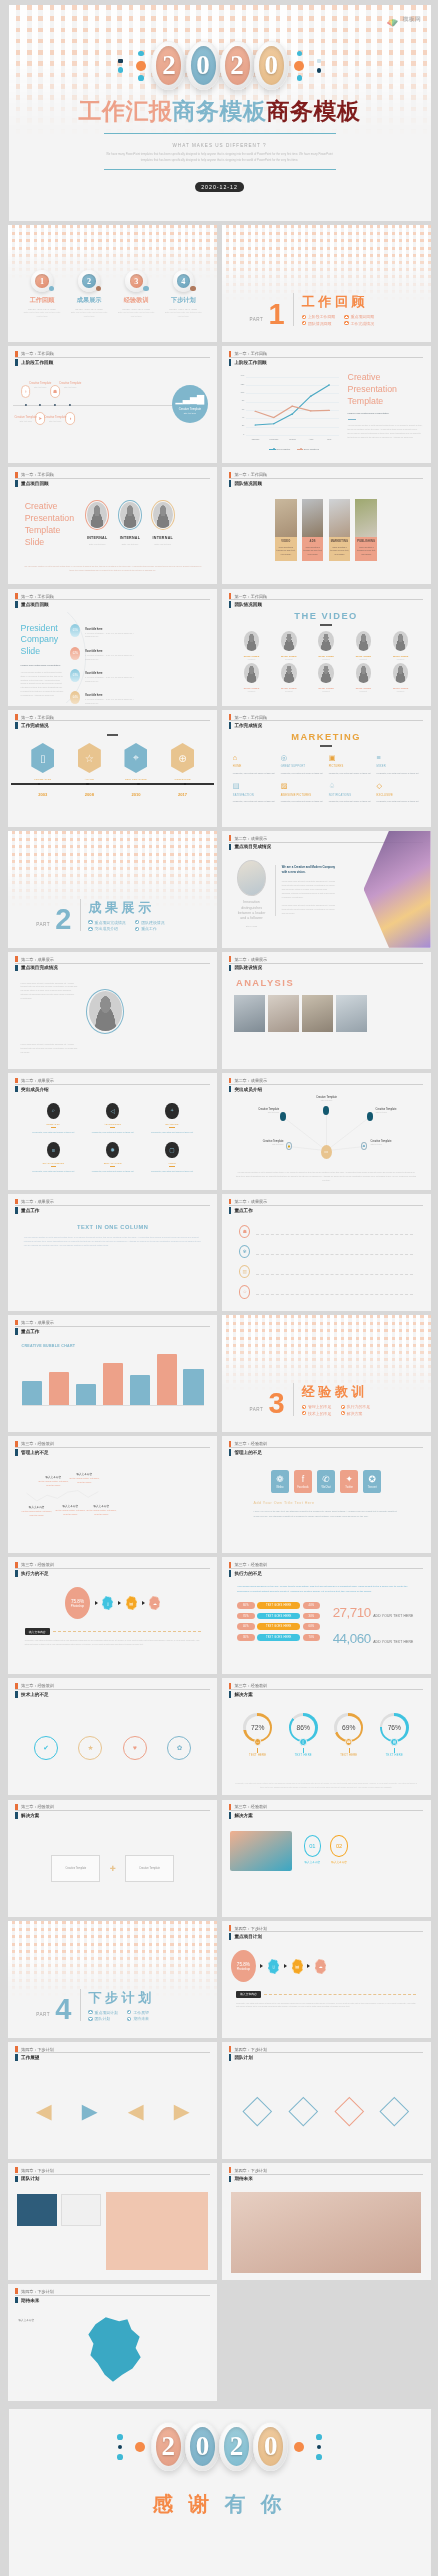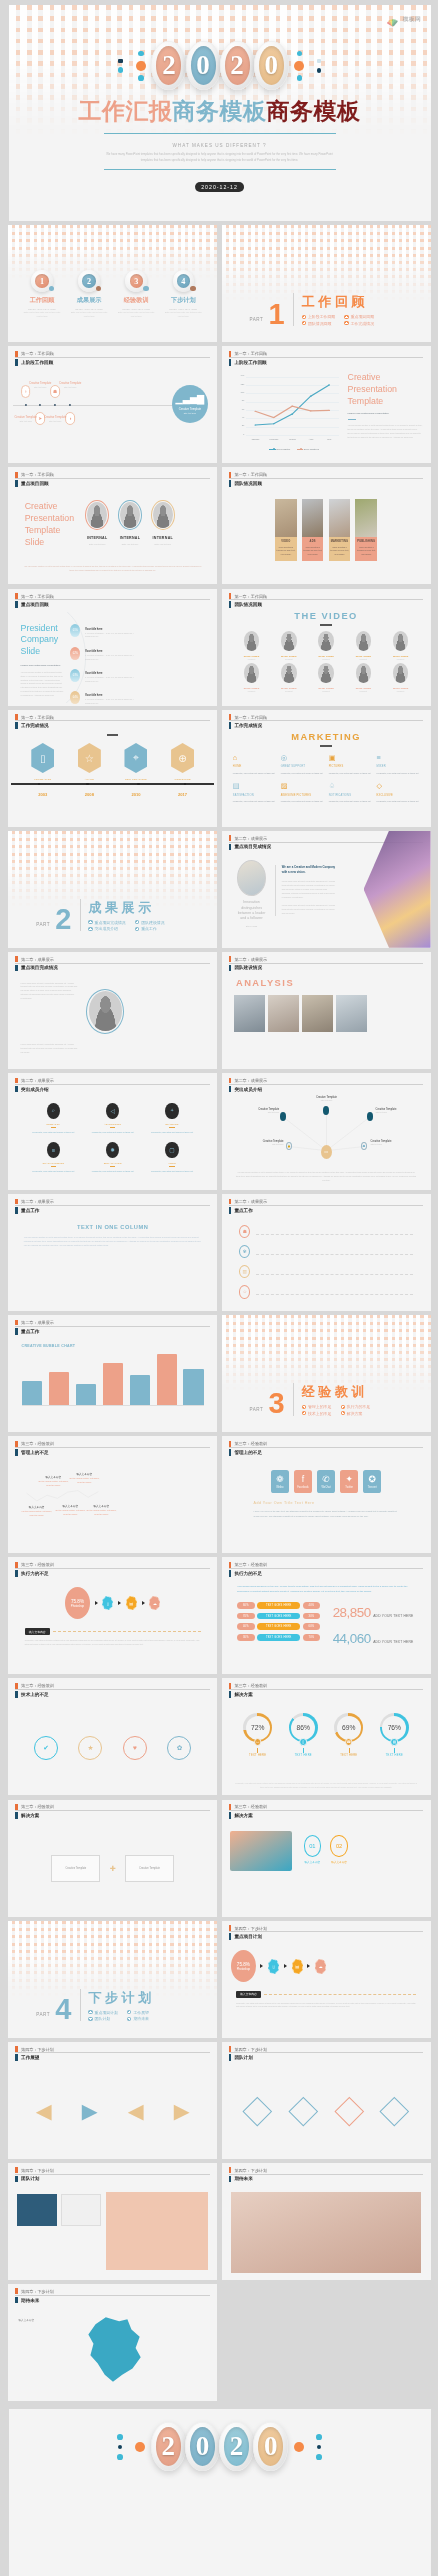--- a/index.html
+++ b/index.html
@@ -1159,21 +1159,21 @@
                 <span class="pill pill-sm">60%</span>
               </div>
               <div style="display: flex; align-items: center; gap: 2.6px;">
                 <span class="pill pill-sm">30%</span>
                 <span class="pill pill-lg" style="background:#3fc3e0">TEXT GOES HERE</span>
                 <span class="pill pill-sm">70%</span>
               </div>
             </div>
           <div style="display:flex;flex-direction:column;gap:11.3px;padding-top:3.1px;">
             <div style="display:flex;align-items:baseline;gap:2.6px;">
-              <span class="bignum" style="color:#eda189">28,850</span>
+              <span class="bignum" style="color:#eda189">27,710</span>
               <span class="bignum-lab">ADD YOUR TEXT HERE</span>
             </div>
             <div style="display:flex;align-items:baseline;gap:2.6px;">
               <span class="bignum" style="color:#7fb6cc">44,060</span>
               <span class="bignum-lab">ADD YOUR TEXT HERE</span>
             </div>
           </div>
         </div>
       </div>
     </div>
@@ -1474,16 +1474,17 @@
       </div>
       <div class="ydot-col">
         <span class="ydot" style="width:9.8px;height:9.8px;background:#f58a48"></span>
       </div>
       <div class="ydot-col">
         <span class="ydot" style="width:5.7px;height:5.7px;background:#3fb9d6"></span>
         <span class="ydot" style="width:4.6px;height:4.6px;background:#13415c"></span>
         <span class="ydot" style="width:5.7px;height:5.7px;background:#3fb9d6"></span>
       </div>
     </div>
+    <div class="thanks-title"><span style="color:#f58a48">感 谢</span> <span style="color:#7fb6cc">有 你</span></div>
   </div>
 
 </div>
 
 
 </body></html>

